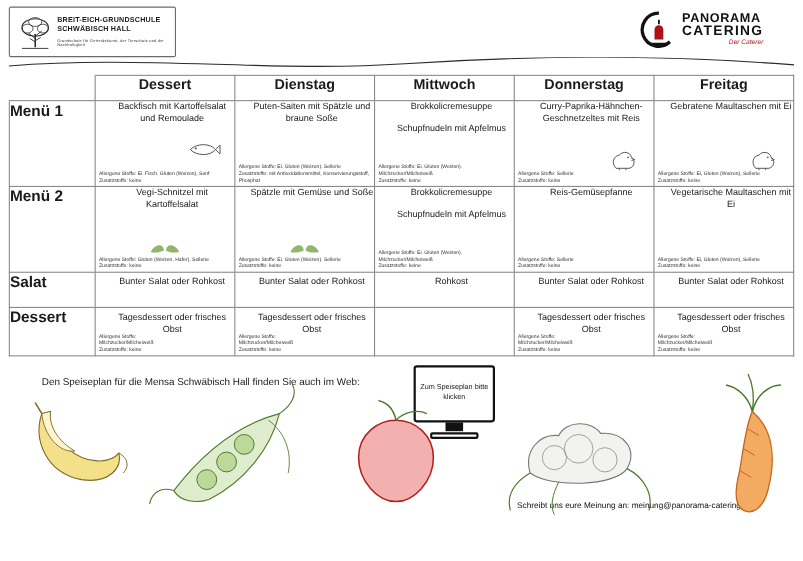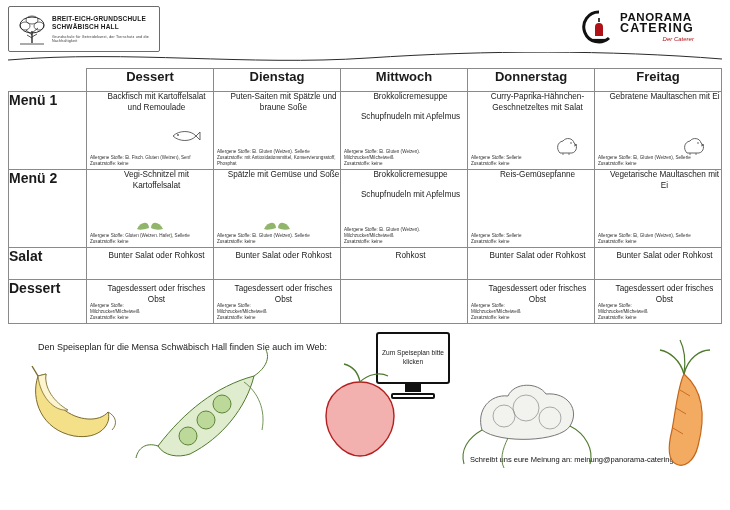--- a/index.html
+++ b/index.html
@@ -333,21 +333,21 @@
           <div class="allerg">Allergene Stoffe: Ei. Gluten (Weizen). Sellerie<br>Zusatzstoffe: mit Antioxidationsmittel, Konservierungsstoff, Phosphat</div>
         </td>
 
         <td class="cell">
           <div class="dish">Brokkolicremesuppe</div>
           <div class="dish">Schupfnudeln mit Apfelmus</div>
           <div class="allerg">Allergene Stoffe: Ei. Gluten (Weizen). Milchzucker/Milcheiweiß<br>Zusatzstoffe: keine</div>
         </td>
 
         <td class="cell">
-          <div class="dish">Curry-Paprika-Hähnchen-Geschnetzeltes mit Salat</div>
+          <div class="dish">Curry-Paprika-Hähnchen-Geschnetzeltes mit Reis</div>
           <svg class="chick-icon" width="26" height="20" viewBox="0 0 26 20">
             <path d="M6 18 C2 14, 3 7, 9 6 C12 2, 19 3, 20 8 C24 10, 23 17, 18 18 Z" fill="none" stroke="#555" stroke-width="0.9"></path>
             <circle cx="17" cy="8" r="0.8" fill="#555"></circle>
             <path d="M20 9 l3 1 -3 1" fill="none" stroke="#555" stroke-width="0.8"></path>
             <path d="M9 18 l0 2 M15 18 l0 2" stroke="#555" stroke-width="0.8"></path>
           </svg>
           <div class="allerg">Allergene Stoffe: Sellerie<br>Zusatzstoffe: keine</div>
         </td>
 
         <td class="cell">

